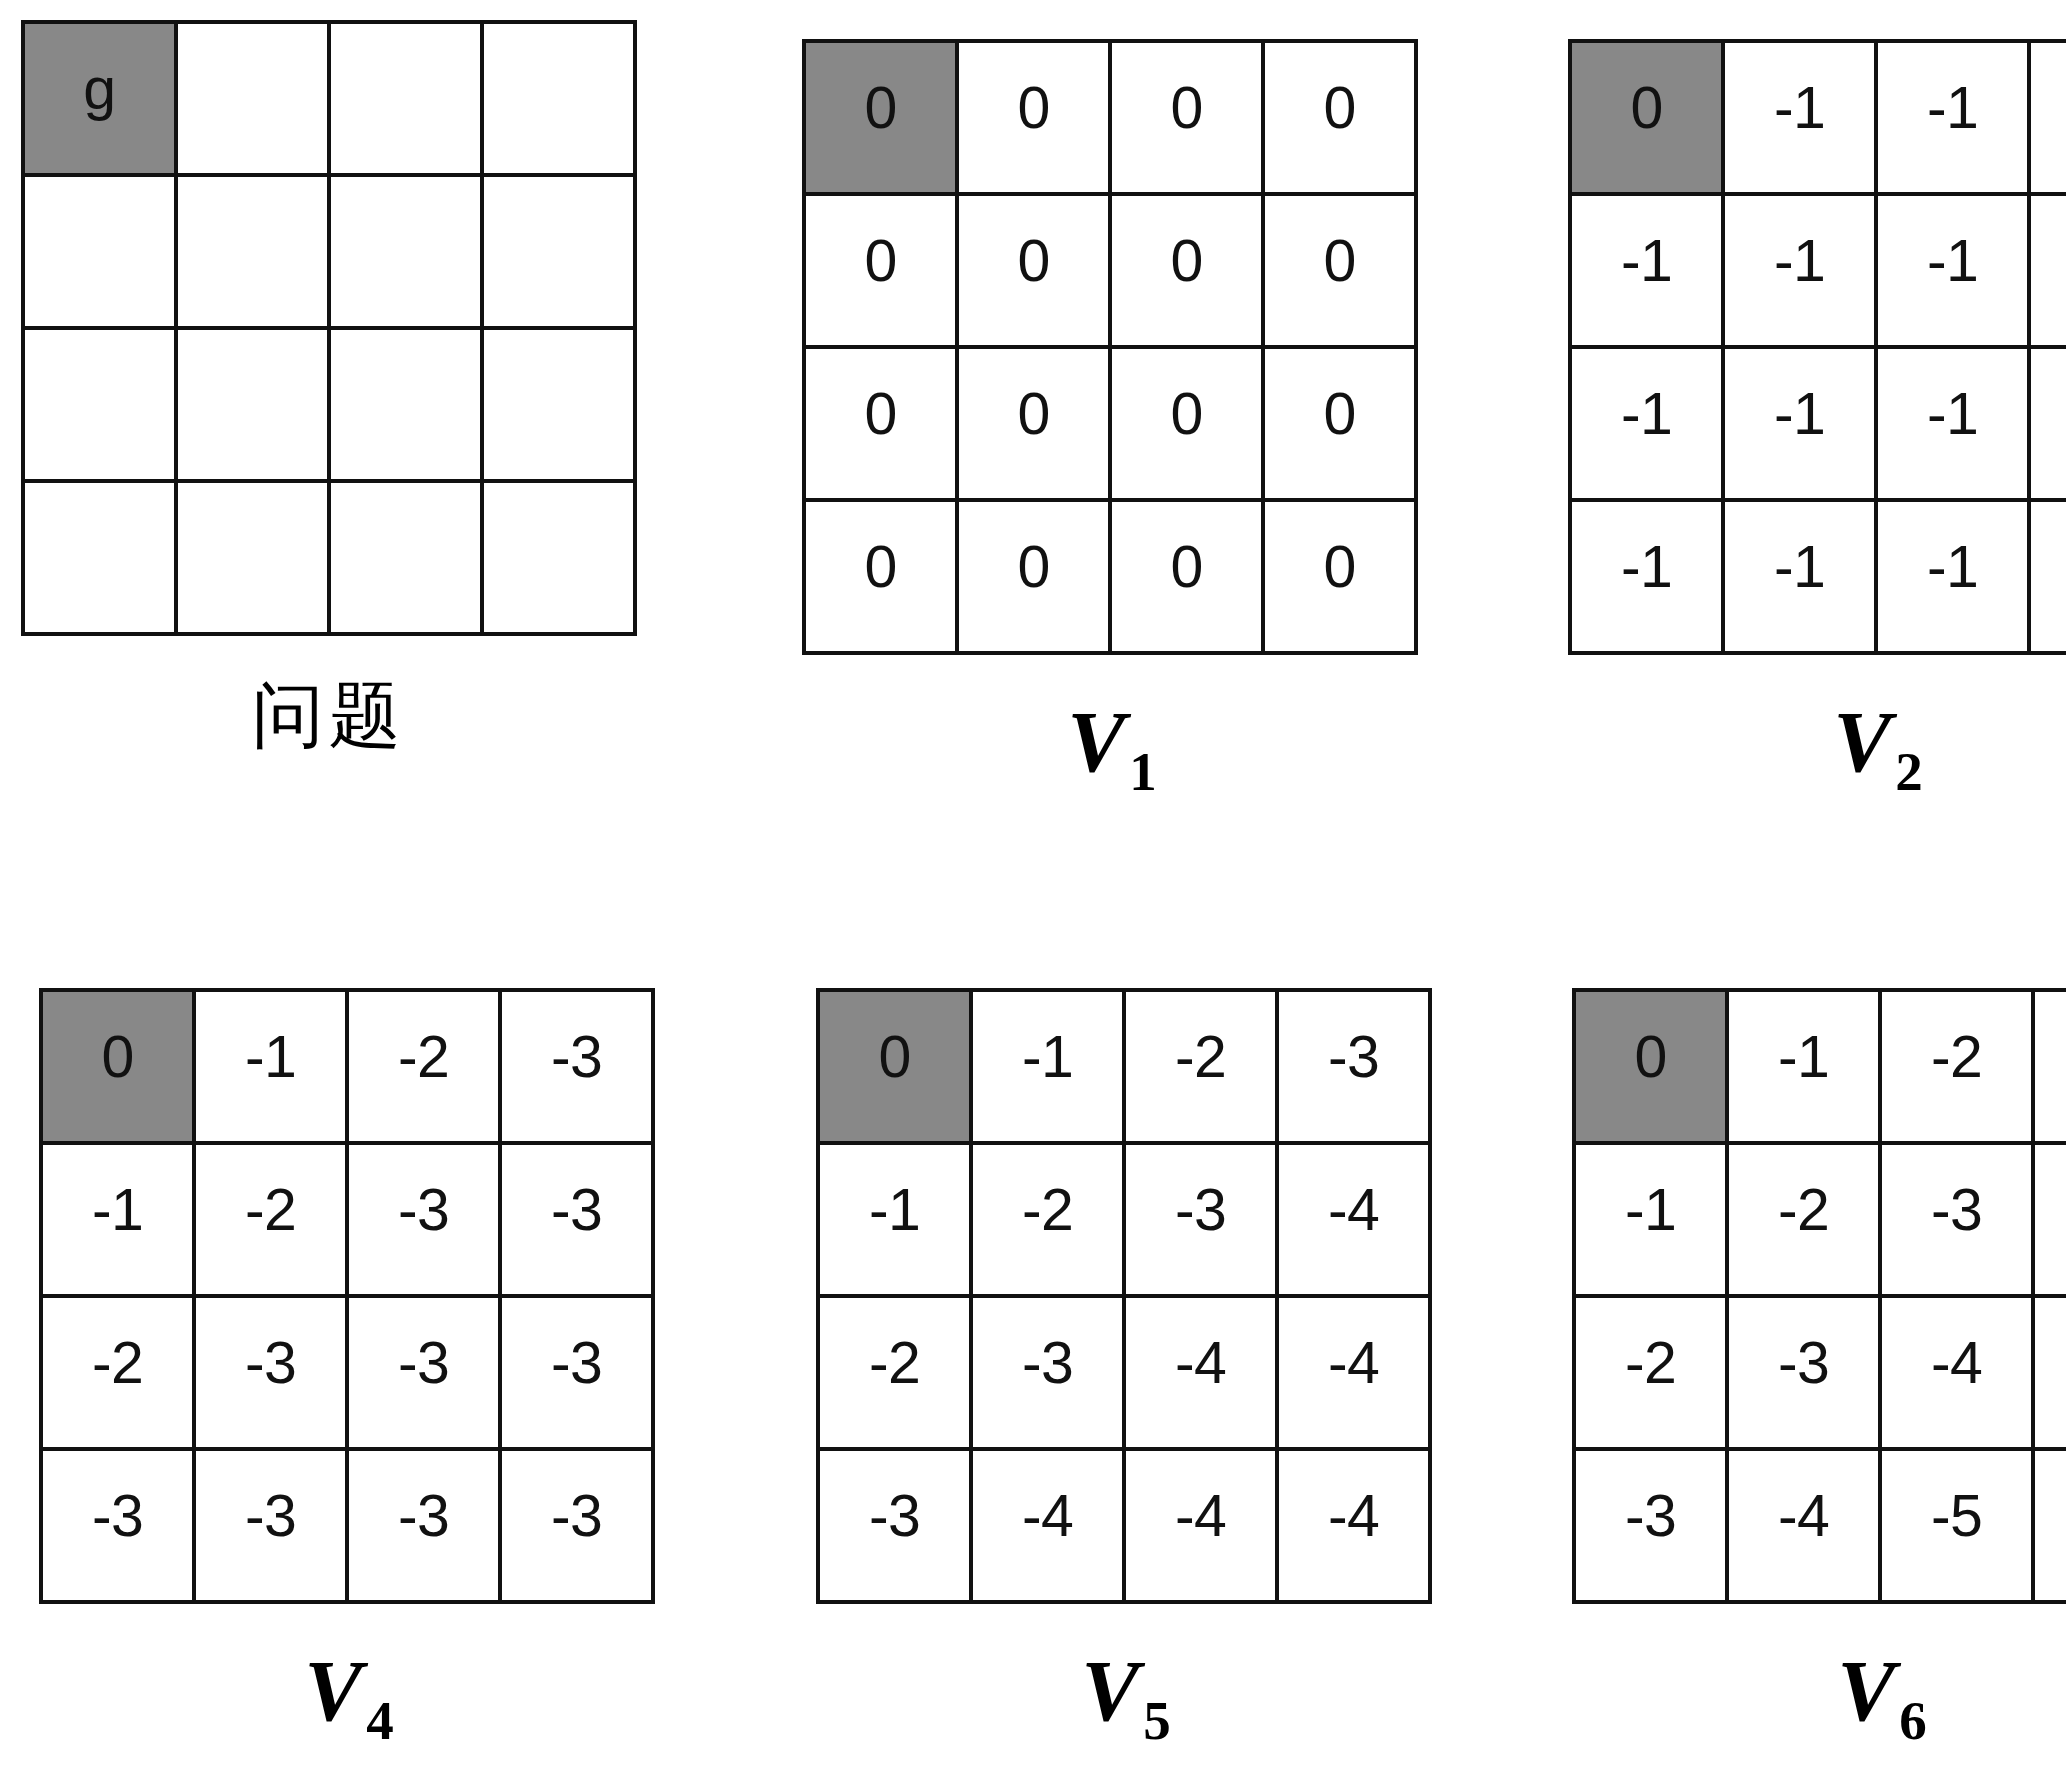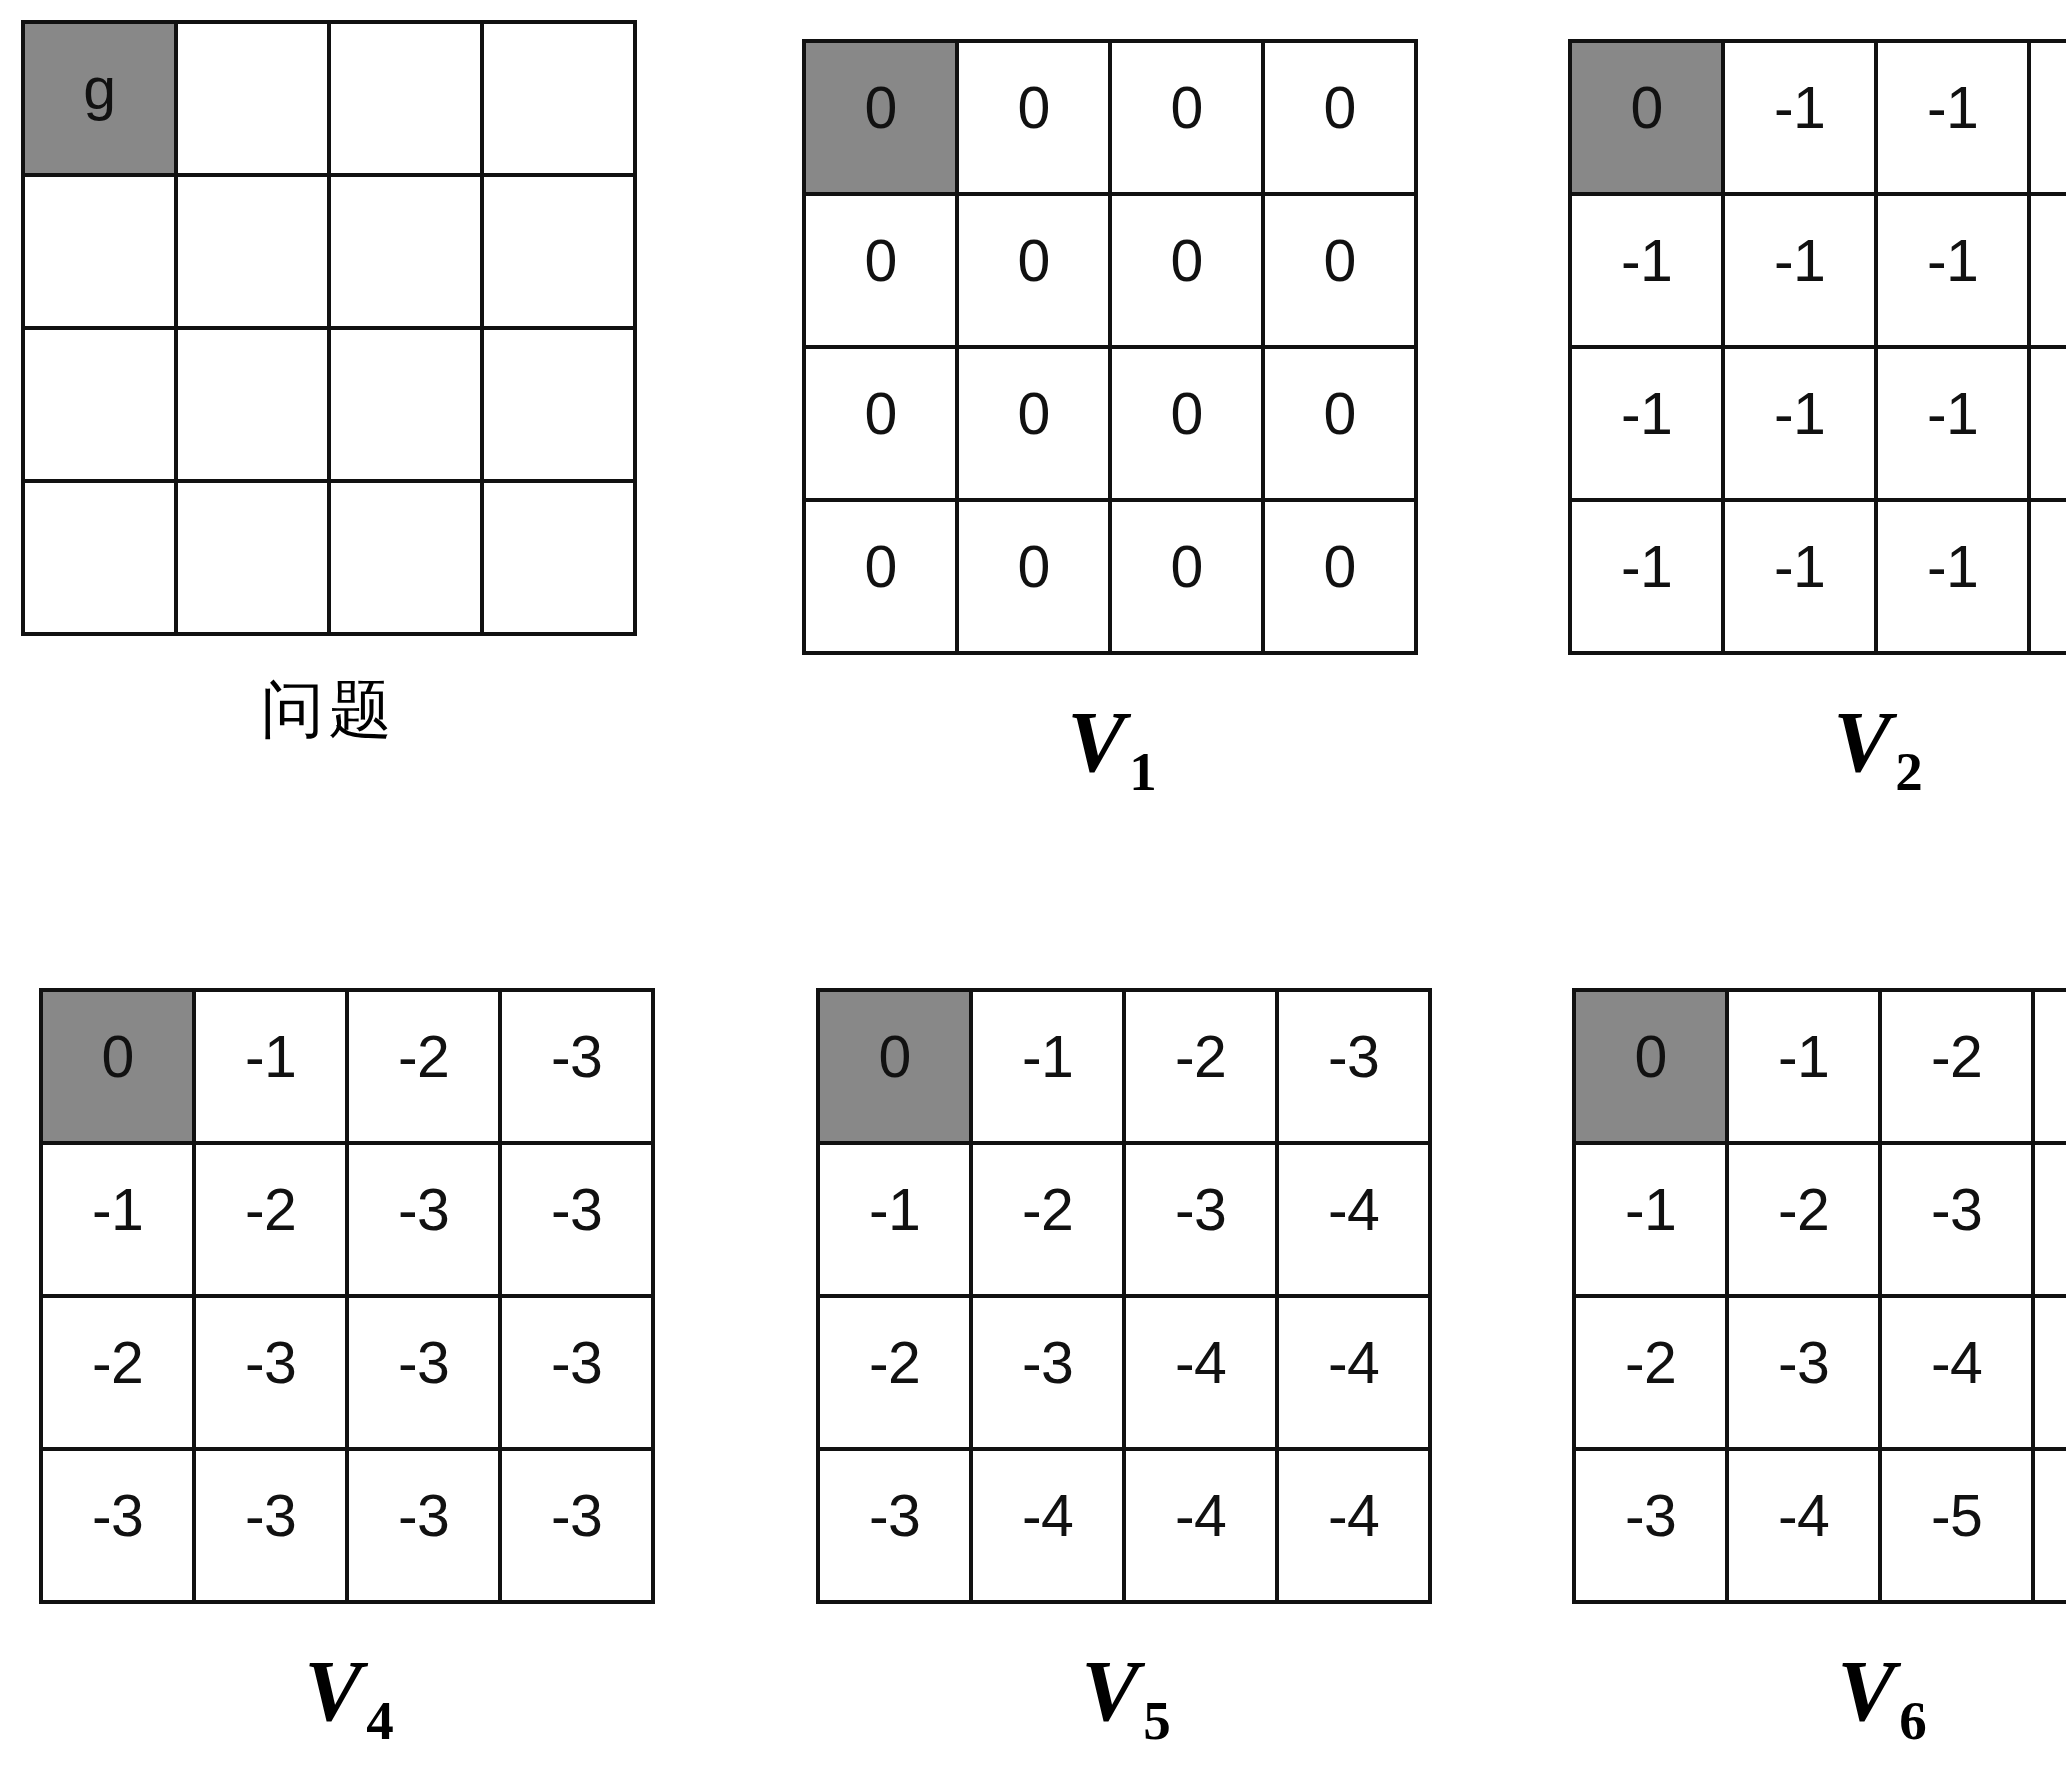--- a/index.html
+++ b/index.html
@@ -85,22 +85,22 @@
   }
   .cap-math .sub {
     font-style: normal;
     font-size: 55px;
     position: relative;
     top: 19px;
     left: 4.1px;
   }
 
   .cap-cjk {
-    font-family: Liberation Serif, serif;
-    font-size: 63px;
+    font-family: Liberation Sans, sans-serif;
+    font-size: 72px;
     line-height: 1;
     letter-spacing: 5px;
   }
 </style>
 </head>
 <body>
 
 <div id="stage">
     <div class="panel" style="left: 20.7px; top: 20px;">
       <div class="grid">

